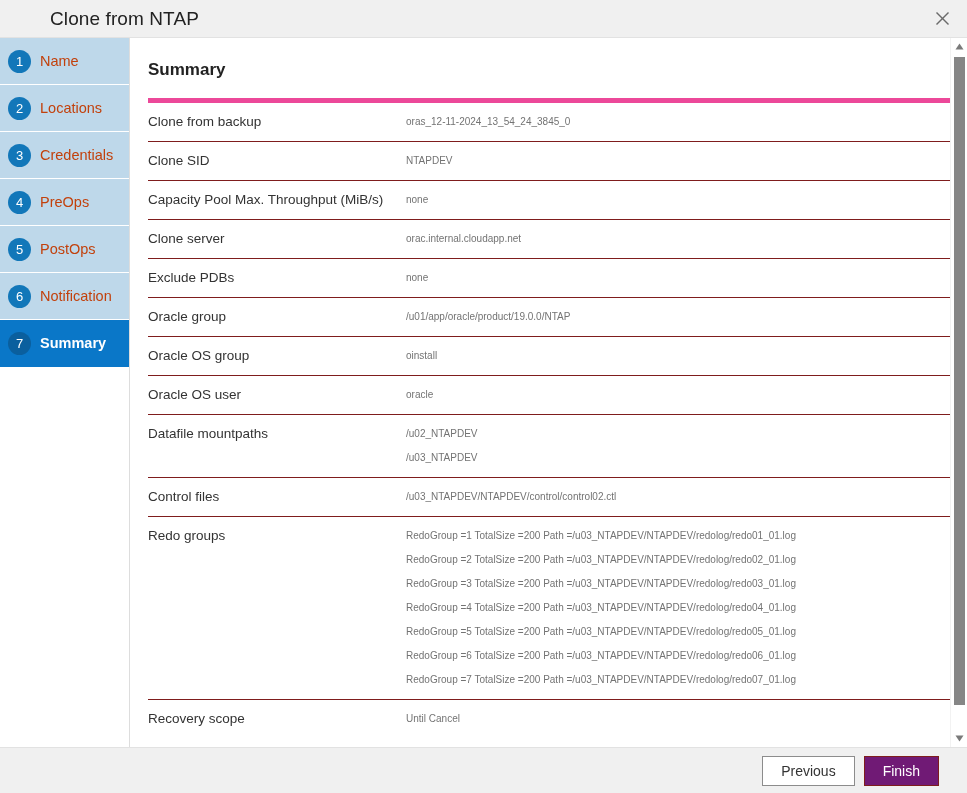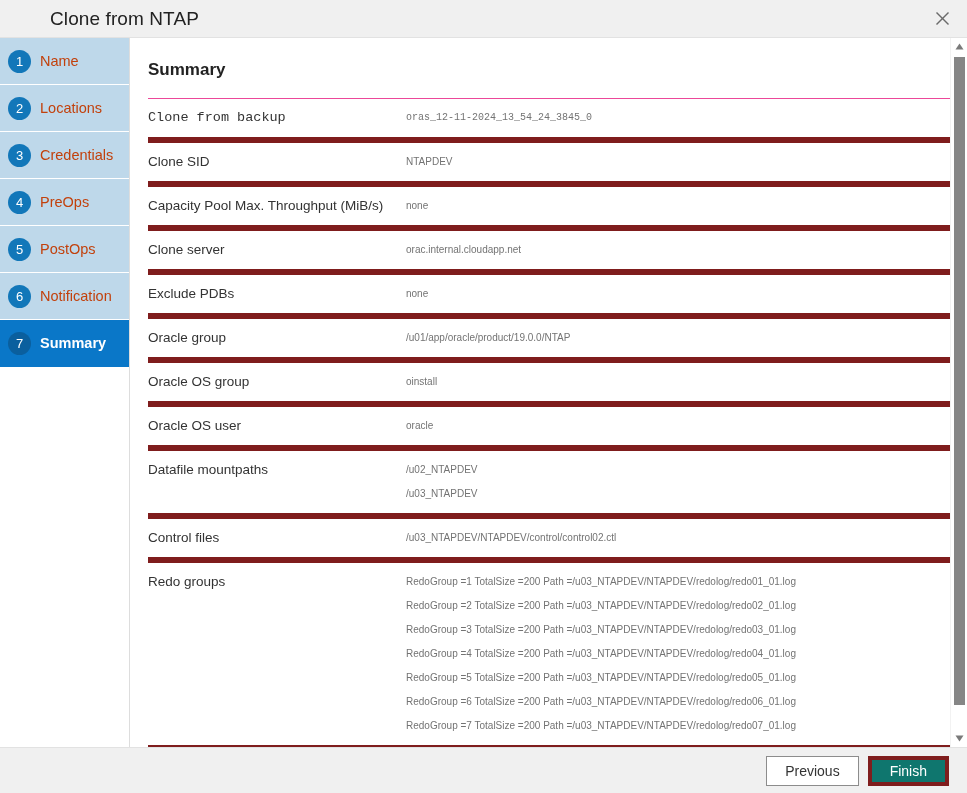--- a/index.html
+++ b/index.html
@@ -134,25 +134,25 @@
     font-size: 17px;
     color: #222222;
     font-weight: 700;
     padding: 22px 0 18px 0;
   }
 
   .table { width: 808px; }
   .row {
     display: flex;
     align-items: flex-start;
-    border-top: 6px solid #7f1d1d;
+    border-top: 1px solid #7f1d1d;
     padding: 9px 0 9px 0;
     min-height: 31px;
   }
-  .row:first-child { border-top: 1px solid #ec4899; font-family: Liberation Mono, monospace; }
+  .row:first-child { border-top: 5px solid #ec4899; }
   .row .label {
     width: 258px;
     min-width: 258px;
     font-size: 13.5px;
     color: #333333;
     line-height: 18px;
     padding-top: 1px;
   }
   .row .value {
     flex: 1;
@@ -208,42 +208,42 @@
 
   
   .footer {
     height: 46px;
     min-height: 46px;
     background: #f0f0f0;
     border-top: 1px solid #e2e2e2;
     display: flex;
     align-items: center;
     justify-content: flex-end;
-    padding-right: 18px;
+    padding-right: 28px;
     gap: 9px;
   }
   .btn {
     font-family: "Liberation Sans", sans-serif;
     font-size: 14px;
     height: 30px;
     padding: 0 18px;
     cursor: pointer;
     border-radius: 0;
     display: flex;
     align-items: center;
     justify-content: center;
   }
   .btn-secondary {
     background: #ffffff;
     border: 1px solid #8c8c8c;
     color: #333333;
   }
   .btn-primary {
-    background: #0f766e;
-    border: 4px solid #7f1d1d;
+    background: #701a75;
+    border: 1px solid #7f1d1d;
     color: #ffffff;
   }
 </style>
 </head>
 <body>
 
 <div class="dialog">
 
   <div class="titlebar">
     <div class="title">Clone from NTAP</div>

